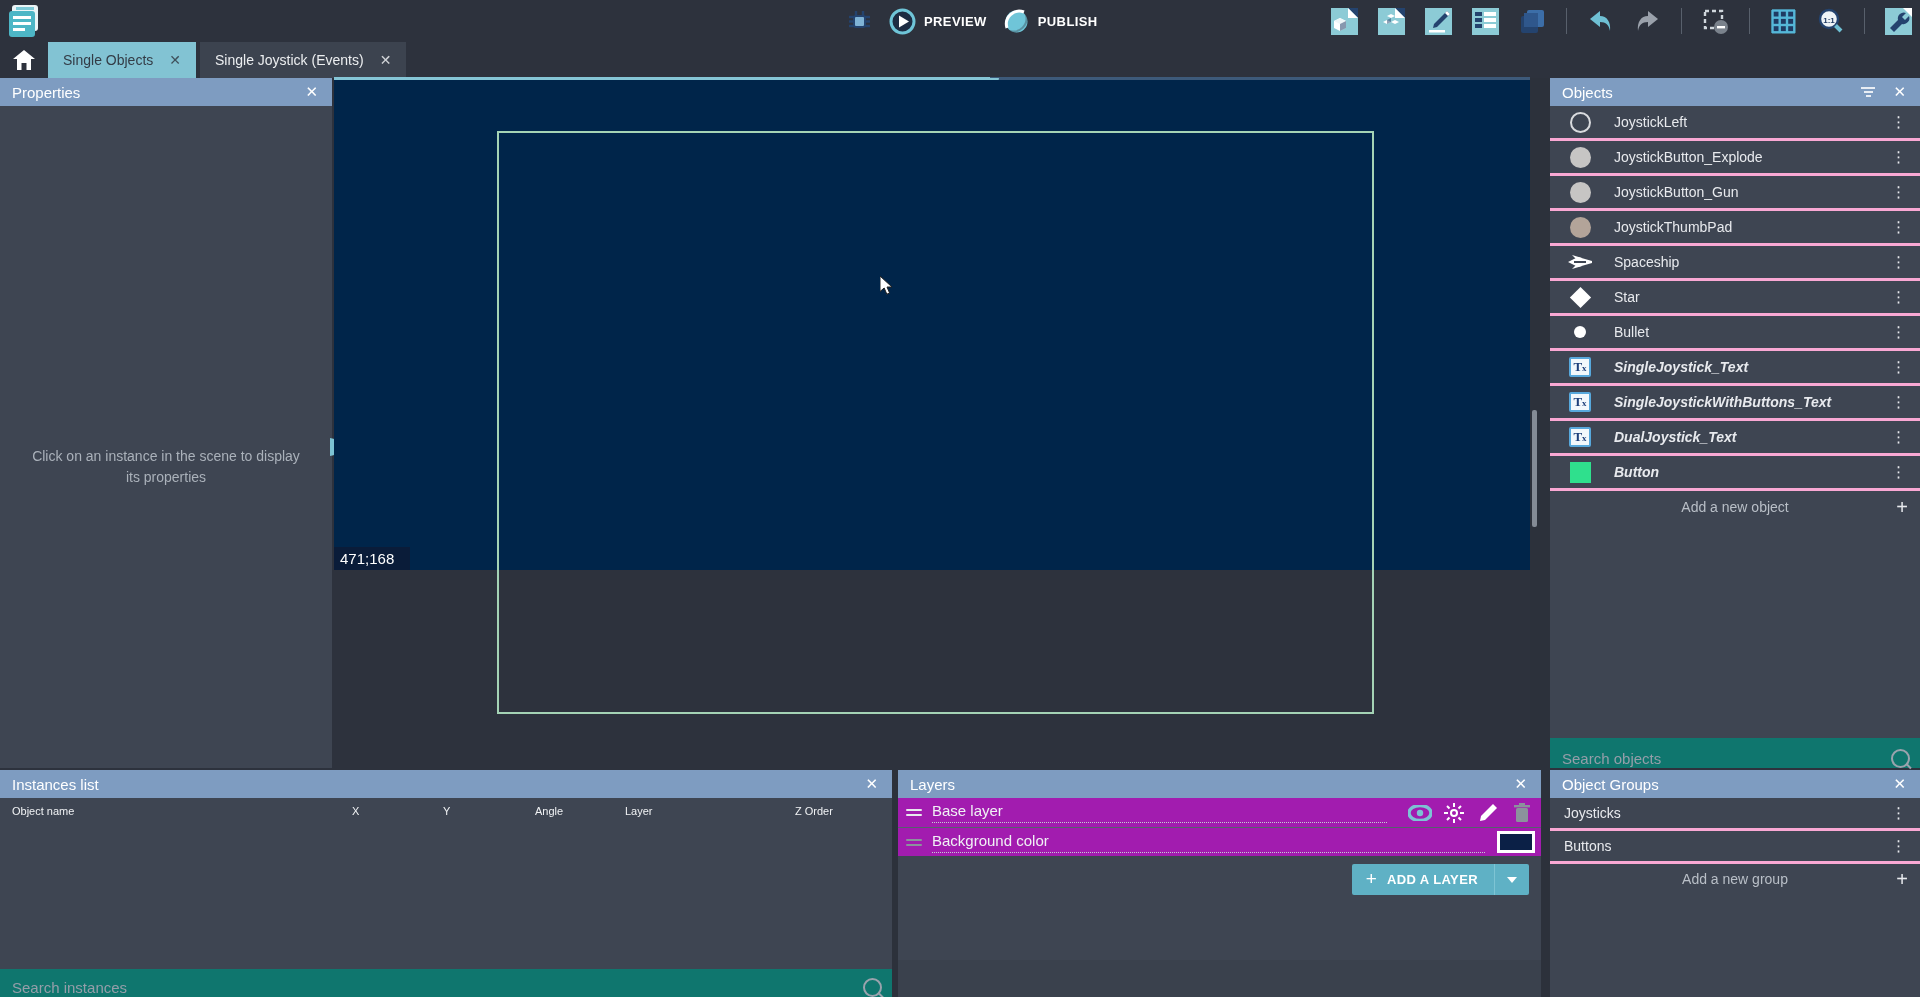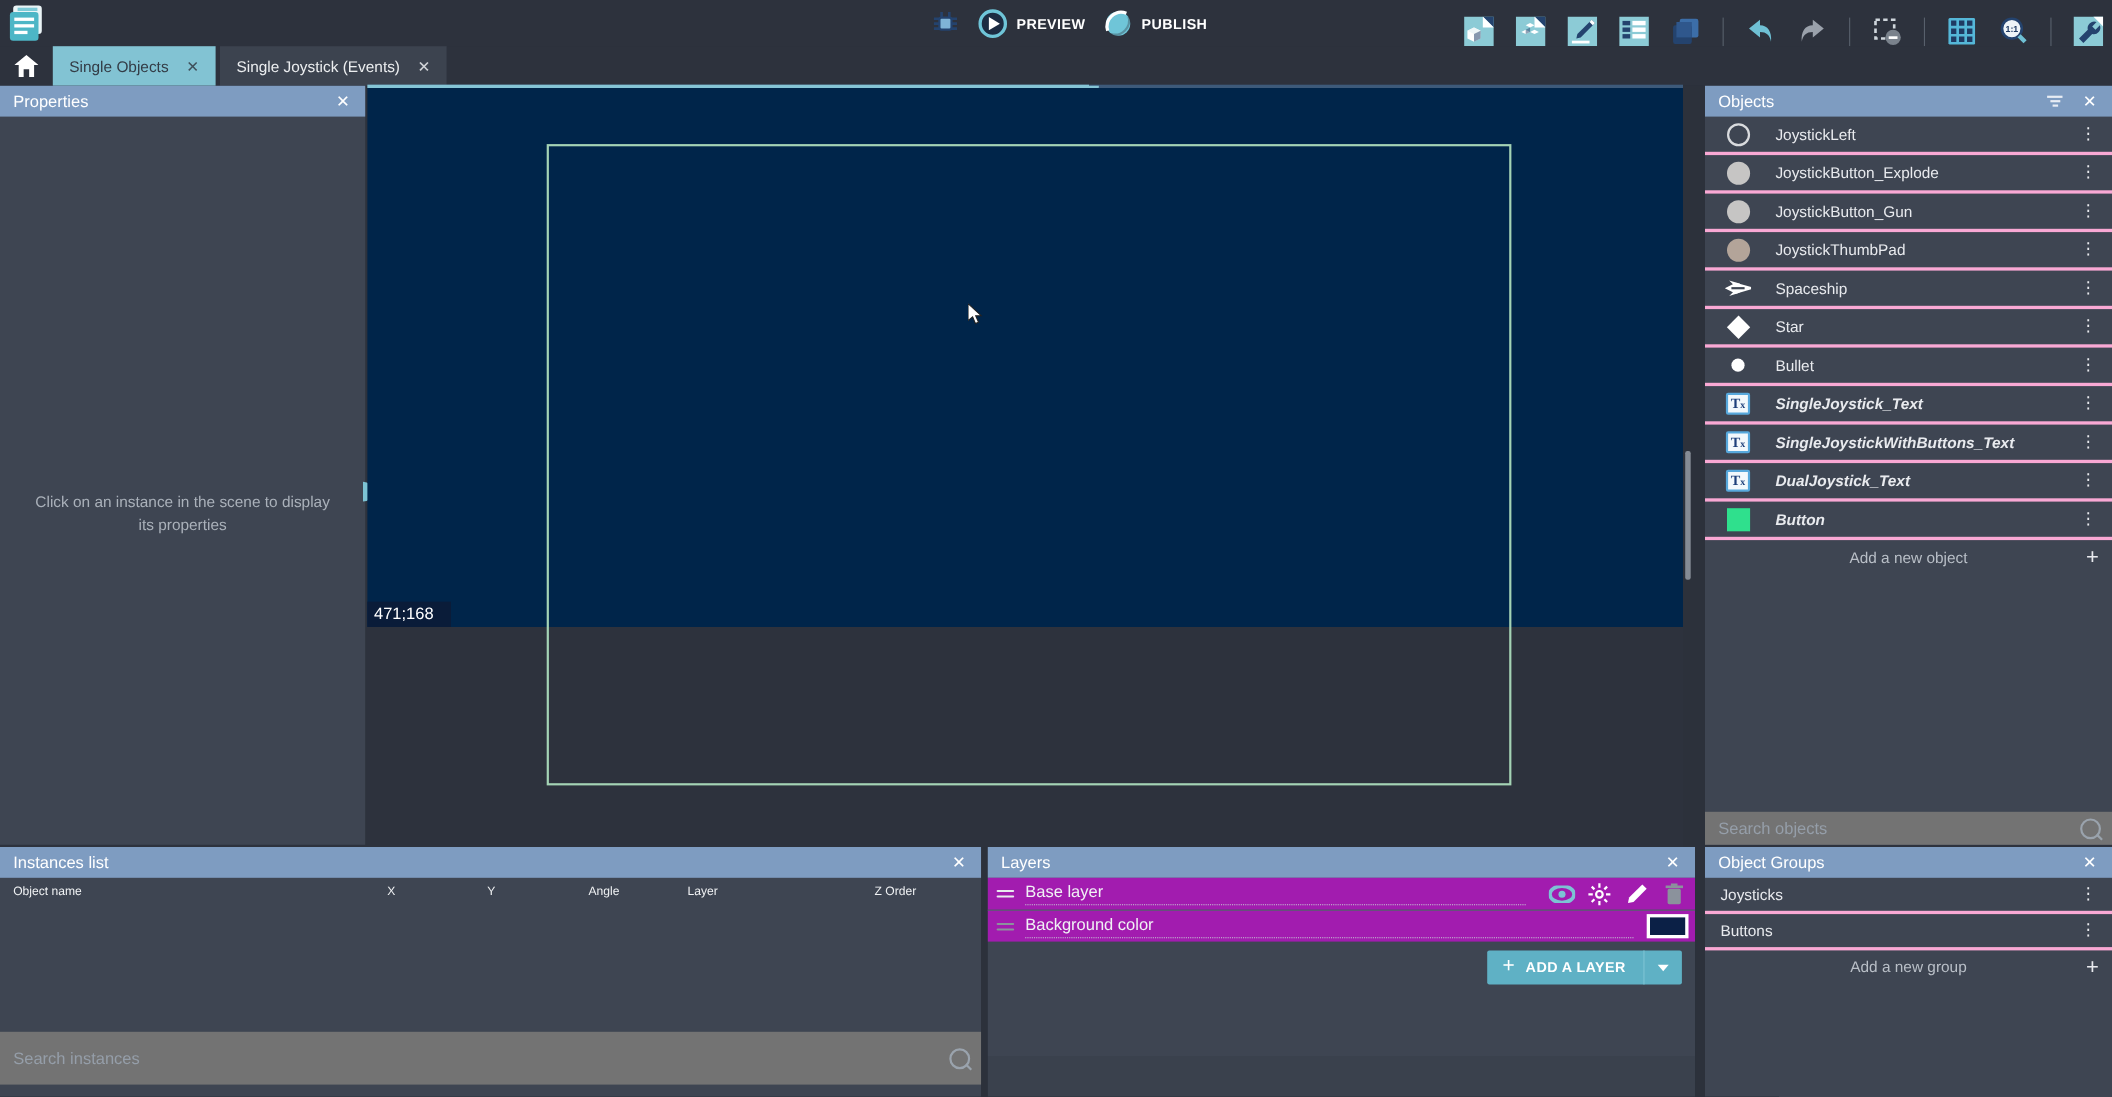--- a/index.html
+++ b/index.html
@@ -4,39 +4,39 @@
 <style>
   html,body{margin:0;padding:0}
   body{width:1920px;height:997px;position:relative;overflow:hidden;
        background:#2d323d;font-family:"Liberation Sans",sans-serif;color:#e6e9ec}
   
   .topbar{position:absolute;left:0;top:0;width:1920px;height:42px;background:#2d323d}
   .logo{position:absolute;left:8px;top:4px;width:34px;height:34px}
   .center-controls{position:absolute;left:846px;top:0;height:42px;display:flex;align-items:center;gap:16px}
   .ctl{display:flex;align-items:center;gap:8px;cursor:pointer}
   .tb-label{font-size:13px;font-weight:700;color:#ffffff;letter-spacing:.4px}
-  .right-controls{position:absolute;right:8px;top:0;height:42px;display:flex;align-items:flex-end;gap:20px}
+  .right-controls{position:absolute;right:8px;top:0;height:42px;display:flex;align-items:center;gap:20px}
   .tb-divider{width:1px;height:26px;background:#58606c}
   .tbi{width:27px;height:27px;display:block}
   
   .tabbar{position:absolute;left:0;top:42px;width:1920px;height:36px;background:#2d323d;display:flex;align-items:stretch}
   .home-btn{width:48px;display:flex;align-items:center;justify-content:center;cursor:pointer}
   .tab{display:flex;align-items:center;gap:16px;padding:0 15px;font-size:14px;cursor:pointer;white-space:nowrap}
   .tab.active{background:#82c3d3;color:#333c46}
   .tab.inactive{background:#3c434f;color:#eceef0;margin-left:4px}
   .tab .x{font-size:14px;opacity:.85}
   
   .panel{position:absolute;background:#3e4552}
   .panel-header{height:28px;background:#7e9cc1;display:flex;align-items:center;padding:0 12px;font-size:15px;color:#fff}
   .panel-header .sp{flex:1}
   .hx{color:#fff;font-size:15px;cursor:pointer;padding:0 2px}
   .filter-ic{display:inline-block;width:14px;margin-right:16px;cursor:pointer}
   .filter-ic i{display:block;height:2px;background:#e8edf4;margin:2px auto}
   .filter-ic i:nth-child(1){width:14px}.filter-ic i:nth-child(2){width:9px}.filter-ic i:nth-child(3){width:5px}
-  .searchbar{position:absolute;left:0;right:0;height:30px;background:#737373;display:flex;align-items:center;padding:0 10px;box-sizing:border-box}
+  .searchbar{position:absolute;left:0;right:0;height:30px;background:#0f766e;display:flex;align-items:flex-end;padding:0 10px;box-sizing:border-box}
   .searchbar input{flex:1;background:transparent;border:0;outline:none;color:#cdd3da;font-size:15px;font-family:"Liberation Sans",sans-serif}
   .searchbar input::placeholder{color:#959ea9}
   .mag{width:15px;height:15px;border:2px solid #9aa3ad;border-radius:50%;position:relative;flex:none}
   .mag::after{content:"";position:absolute;width:7px;height:2px;background:#9aa3ad;transform:rotate(45deg);left:12px;top:14px}
   
   .hint{padding:0 28px;text-align:center;font-size:14px;color:#aab1ba;line-height:1.5;margin-top:340px}
   .vdot{position:absolute;width:9px;height:18px;border-radius:0 9px 9px 0;background:#7cc3d4}
   
   .canvas{position:absolute;left:334px;top:80px;width:1196px;height:490px;background:#00254a}
   .canvas-topline{position:absolute;left:334px;top:77px;width:1196px;height:3px;background:#3d5a7a}
@@ -362,21 +362,21 @@
     <span class="hx">✕</span>
   </div>
   <div class="cols">
     <span style="left:12px">Object name</span>
     <span style="left:352px">X</span>
     <span style="left:443px">Y</span>
     <span style="left:535px">Angle</span>
     <span style="left:625px">Layer</span>
     <span style="left:795px">Z Order</span>
   </div>
-  <div class="searchbar" style="bottom:11px;height:48px">
+  <div class="searchbar" style="bottom:0;height:28px">
     <input placeholder="Search instances" style="">
     <span class="mag"></span>
   </div>
 </div>
 
 <div class="gutter" style="left:892px;top:770px;width:6px;height:227px"></div>
 
 <div class="panel" style="left:898px;top:770px;width:643px;height:190px">
   <div class="panel-header">
     <span>Layers</span>

